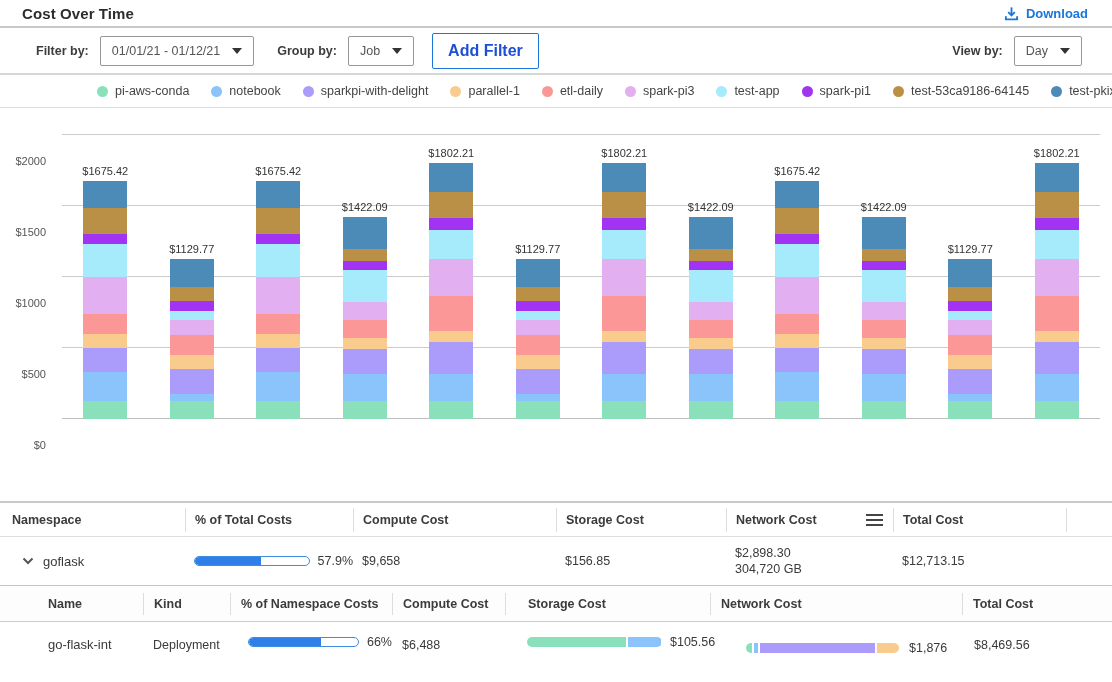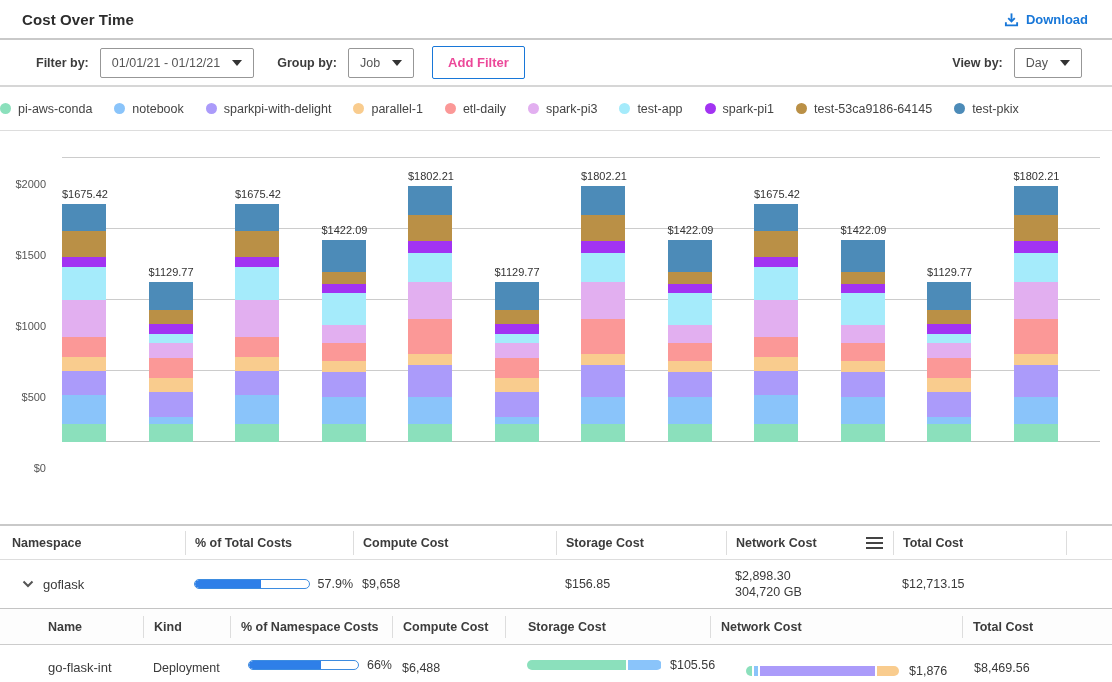--- a/index.html
+++ b/index.html
@@ -2,46 +2,46 @@
 <html><head>
 <meta charset="utf-8">
 <style>
   * { box-sizing: border-box; }
   html,body { margin:0; padding:0; }
   body {
     width:1112px; height:682px; overflow:hidden; background:#fff;
     font-family:"Liberation Sans", sans-serif; color:#333;
   }
   
-  .hdr { height:40px; border-bottom:2px solid #c9c9c9; display:flex; align-items:center; padding:0 24px 0 22px; }
+  .hdr { height:28px; border-bottom:2px solid #c9c9c9; display:flex; align-items:center; padding:0 24px 0 22px; }
   .hdr h1 { font-size:15px; margin:0; color:#2d2d2d; letter-spacing:.1px; }
   .download { margin-left:auto; display:flex; align-items:center; gap:7px; background:none; border:none;
     color:#1877d8; font-weight:bold; font-size:13px; font-family:inherit; cursor:pointer; padding:0; }
   
   .toolbar { height:47px; border-bottom:2px solid #d6d6d6; display:flex; align-items:center; padding:0 30px 0 36px; gap:11px; }
   .tlabel { font-weight:bold; font-size:12.5px; color:#3c3c3c; white-space:nowrap; }
   .select { border:1px solid #979797; border-radius:2px; height:30px; display:flex; align-items:center;
     padding:0 11px; gap:12px; font-size:12.5px; color:#555; background:#fff; cursor:pointer; white-space:nowrap; }
   .caret { width:0; height:0; border-left:5px solid transparent; border-right:5px solid transparent; border-top:6px solid #333; }
-  .add-filter { margin-left:7px; border:1px solid #1877d8; color:#ec4899; font-weight:bold; font-size:13px;
+  .add-filter { margin-left:7px; border:1px solid #1877d8; color:#1d4ed8; font-weight:bold; font-size:16px;
     background:#fff; border-radius:2px; padding:8px 15px; font-family:inherit; cursor:pointer; }
   .spacer { flex:1; }
   
-  .legend-row { height:44px; border-bottom:1px solid #ddd; display:flex; align-items:center; }
+  .legend-row { height:33px; border-bottom:1px solid #ddd; display:flex; align-items:center; padding-left:97px; }
   .legend-items { display:flex; align-items:center; gap:22px; }
   .legend-item { display:flex; align-items:center; gap:7px; font-size:12.5px; color:#444; cursor:pointer; white-space:nowrap; }
   .dot { width:11px; height:11px; border-radius:50%; flex:none; }
   
   .chart { position:relative; height:366px; }
   .plot { margin:27px 12px 0 62px; height:284px; position:relative; }
   .gridline { position:absolute; left:0; right:0; height:1px; background:#ccc; }
   .gridline.base { background:#bdbdbd; }
   .ylab { position:absolute; left:0; width:46px; text-align:right; font-size:11px; color:#555; }
   .bars { position:absolute; left:0; right:0; top:0; bottom:0; display:flex; }
-  .bar-cell { flex:1; display:flex; flex-direction:column; justify-content:flex-end; }
+  .bar-cell { flex:1; display:flex; flex-direction:column; align-items:center; justify-content:flex-end; }
   .bar-total { font-size:11px; color:#333; margin-bottom:4px; white-space:nowrap; }
   .bar { width:44px; display:flex; flex-direction:column-reverse; cursor:pointer; }
   .seg { width:100%; }
   .xlabels { display:flex; margin:8px 12px 0 62px; }
   .xlab { flex:1; text-align:center; font-size:11.5px; color:#555; }
   
   .table { border-top:2px solid #c9c9c9; }
   .thead, .trow { display:grid; grid-template-columns:185px 168px 203px 170px 167px 173px 1fr; }
   .thead { height:34px; align-items:center; border-bottom:1px solid #ddd; }
   .th { font-size:12.5px; font-weight:bold; color:#3c3c3c; padding-left:9px; border-left:1px solid #ddd;

